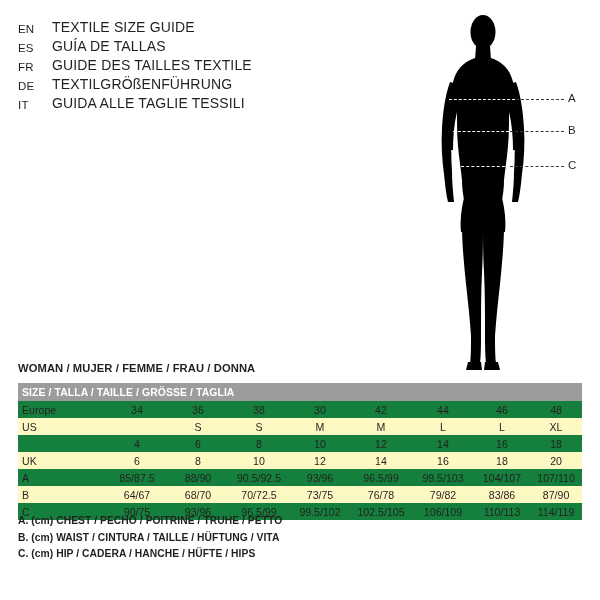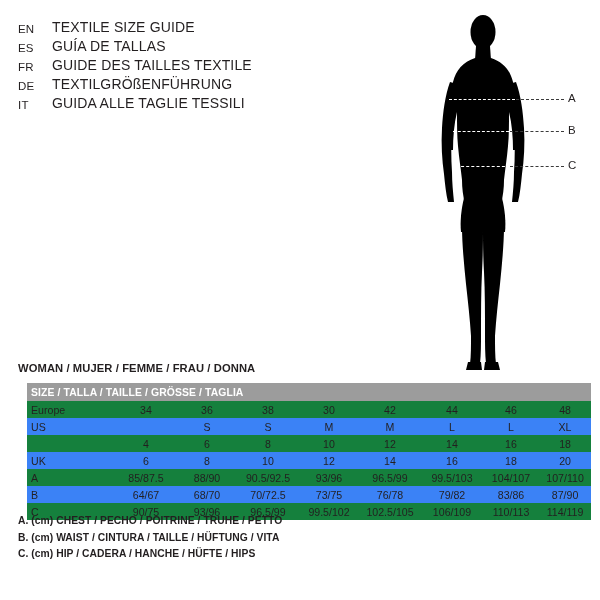--- a/index.html
+++ b/index.html
@@ -83,21 +83,21 @@
     font-size: 11.2px;
     font-weight: bold;
     letter-spacing: 0.1px;
     color: #231f20;
   }
 
   
   .table-wrap {
     position: absolute;
     top: 383px;
-    left: 27px;
+    left: 18px;
     width: 564px;
   }
   table.size-table {
     border-collapse: collapse;
     width: 564px;
     table-layout: fixed;
     font-size: 10.6px;
     color: #231f20;
   }
   table.size-table td {
@@ -115,21 +115,21 @@
     color: #ffffff;
     font-weight: bold;
     font-size: 10.4px;
     letter-spacing: 0.1px;
     height: 18px;
   }
   tr.alt td {
     background: #15803d;
   }
   tr.plain td {
-    background: #3b82f6;
+    background: #fef9c3;
   }
 
   
   .legend {
     position: absolute;
     top: 513px;
     left: 18px;
     width: 500px;
   }
   .legend-row {

